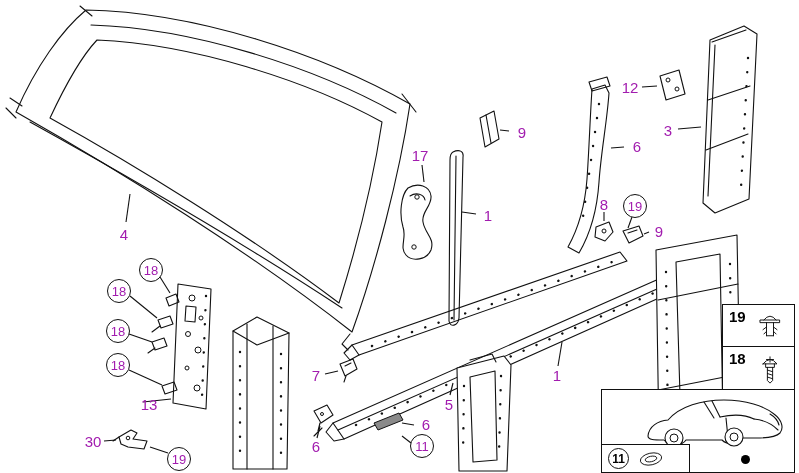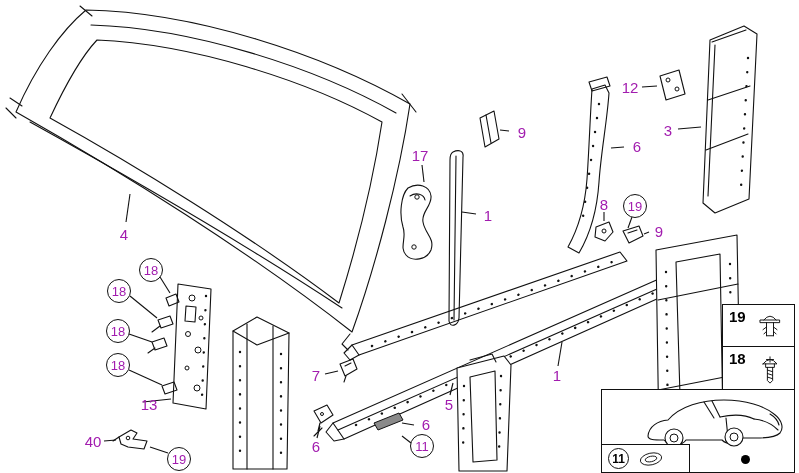--- a/index.html
+++ b/index.html
@@ -200,21 +200,21 @@
       <span class="callout" style="left: 637px; top: 146px;">6</span>
       <span class="callout" style="left: 488px; top: 215px;">1</span>
       <span class="callout" style="left: 604px; top: 204px;">8</span>
       <span class="callout circled" style="left: 635px; top: 206px;">19</span>
       <span class="callout" style="left: 659px; top: 231px;">9</span>
       <span class="callout circled" style="left: 151px; top: 270px;">18</span>
       <span class="callout circled" style="left: 119px; top: 291px;">18</span>
       <span class="callout circled" style="left: 118px; top: 331px;">18</span>
       <span class="callout circled" style="left: 118px; top: 365px;">18</span>
       <span class="callout" style="left: 149px; top: 404px;">13</span>
-      <span class="callout" style="left: 93px; top: 441px;">40</span>
+      <span class="callout" style="left: 93px; top: 441px;">30</span>
       <span class="callout circled" style="left: 179px; top: 459px;">19</span>
       <span class="callout" style="left: 316px; top: 375px;">7</span>
       <span class="callout" style="left: 316px; top: 446px;">6</span>
       <span class="callout" style="left: 426px; top: 424px;">6</span>
       <span class="callout circled" style="left: 422px; top: 446px;">11</span>
       <span class="callout" style="left: 557px; top: 375px;">1</span>
       <span class="callout" style="left: 449px; top: 404px;">5</span>
     </div>
 
   <div class="legend-box legend-19">

